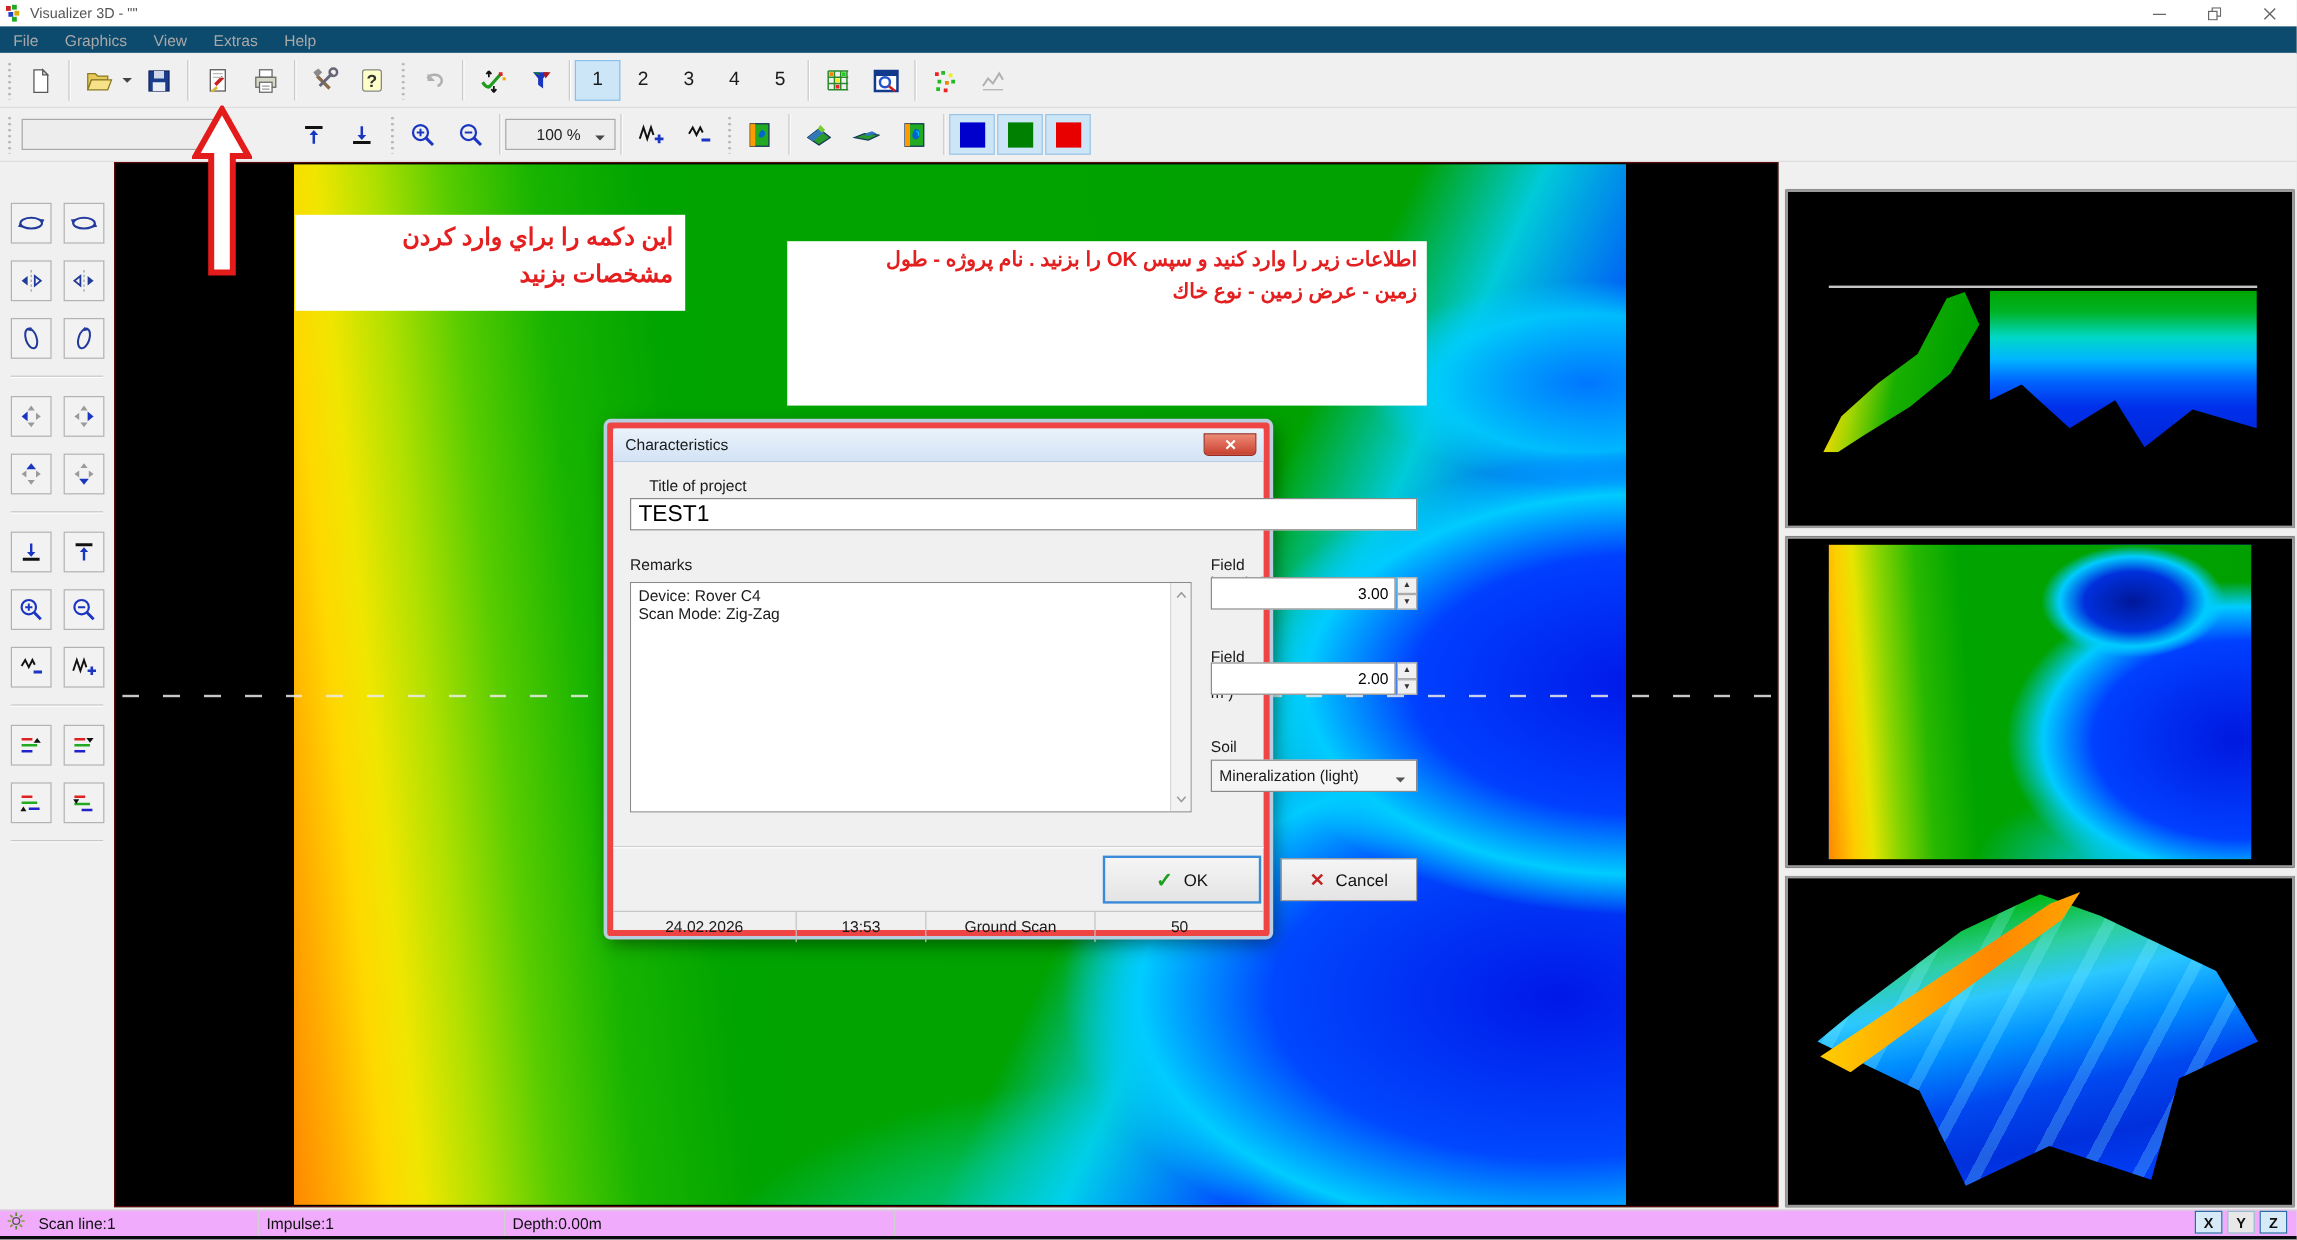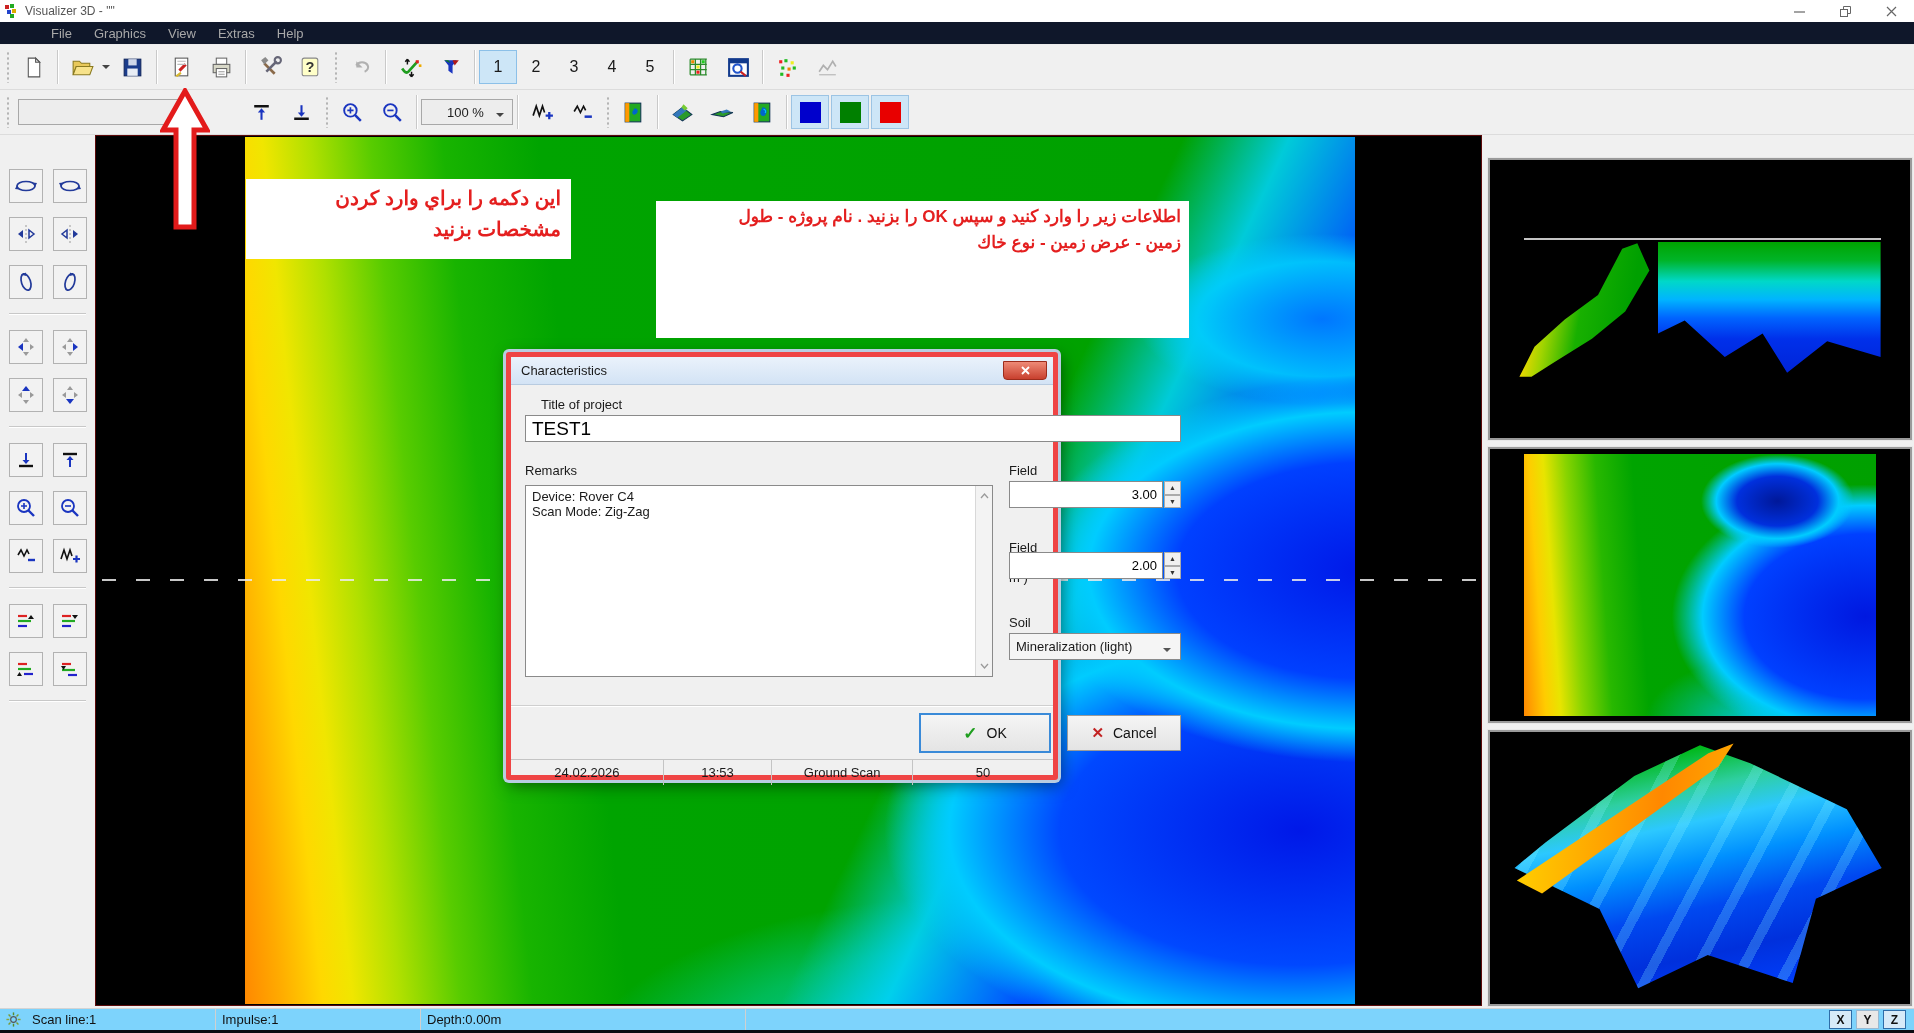--- a/index.html
+++ b/index.html
@@ -6,21 +6,21 @@
     font-family:"Liberation Sans",sans-serif;background:#f0f0f0;position:relative;}
   *{box-sizing:border-box;}
 
   
   .titlebar{height:22px;background:#ffffff;display:flex;align-items:center;font-size:12px;color:#555;}
   .titlebar .appicon{width:16px;height:16px;margin:0 5px 0 4px;}
   .wincontrols{margin-left:auto;display:flex;height:22px;}
   .winbtn{width:46px;height:22px;display:flex;align-items:center;justify-content:center;color:#666;}
 
   
-  .menubar{height:23px;background:#0f172a;display:flex;align-items:center;border-bottom:1px solid #ececec;padding-left:40px;}
+  .menubar{height:23px;background:#0c4a6e;display:flex;align-items:center;border-bottom:1px solid #ececec;}
   .menuitem{padding:0 11px;font-size:13px;color:#a8a8a8;}
 
   
   .toolbar{height:45px;background:#f0f0f0;display:flex;align-items:center;border-bottom:1px solid #dcdcdc;padding-left:2px;}
   .tb-grip{width:5px;height:32px;margin:0 3px;background-image:radial-gradient(circle,#b4b4b4 1px,transparent 1.3px);background-size:4px 5px;background-repeat:repeat-y;background-position:center top;}
   .tb-sep{width:1px;height:34px;background:#c9c9c9;margin:0 4px;box-shadow:1px 0 0 #ffffff;}
   .tbtn{width:40px;height:36px;display:flex;align-items:center;justify-content:center;}
   .tbtn svg{width:25px;height:25px;}
   .caret{width:0;height:0;border:4px solid transparent;border-top-color:#444;margin:4px 2px 0 0;}
   .numbtn{width:38px;height:34px;display:flex;align-items:center;justify-content:center;font-size:16px;color:#1a1a1a;}
@@ -110,22 +110,22 @@
     background:linear-gradient(#f5f5f5,#e4e4e4);border:1px solid #9a9a9a;font-size:14px;color:#111;}
   #okbtn{left:408px;top:356px;width:132px;height:40px;border:2px solid #3a8ad8;}
   #cancelbtn{left:556px;top:358px;width:114px;height:36px;}
   .glyph-check{color:#1e9e1e;font-size:17px;font-weight:bold;}
   .glyph-x{color:#c22222;font-size:15px;font-weight:bold;}
   .dlg-status{position:absolute;left:0;top:402px;width:100%;height:26px;border-top:1px solid #c4c4c4;display:flex;align-items:center;}
   .dlg-cell{height:100%;display:flex;align-items:center;justify-content:center;font-size:13px;border-left:1px solid #c4c4c4;}
   .dlg-cell:first-child{border-left:none;}
 
   
-  #statusbar{position:absolute;left:0;top:1008px;width:1914px;height:22px;background:#7dd3fc;border-top:1px solid #d4d4d4;
-    display:flex;align-items:center;font-size:13px;color:#111;}
+  #statusbar{position:absolute;left:0;top:1008px;width:1914px;height:22px;background:#f0abfc;border-top:1px solid #d4d4d4;
+    display:flex;align-items:flex-start;font-size:13px;color:#111;}
   .st-icon{width:26px;display:flex;justify-content:center;}
   .st-cell{height:100%;display:flex;align-items:center;padding-left:6px;border-right:1px solid #d0d0d0;}
   .axisbtns{margin-left:auto;display:flex;gap:4px;margin-right:8px;}
   .axis{width:23px;height:19px;border:1px solid #2e6da8;background:#d6eaf8;font-size:12px;font-weight:bold;
     display:flex;align-items:center;justify-content:center;color:#111;}
   .axis.inactive{background:#e8e8e8;border-color:#9ab8d0;}
   #bottomstrip{position:absolute;left:0;top:1030px;width:1914px;height:3px;background:#0b0b12;}
 </style>
 </head>
 <body>

